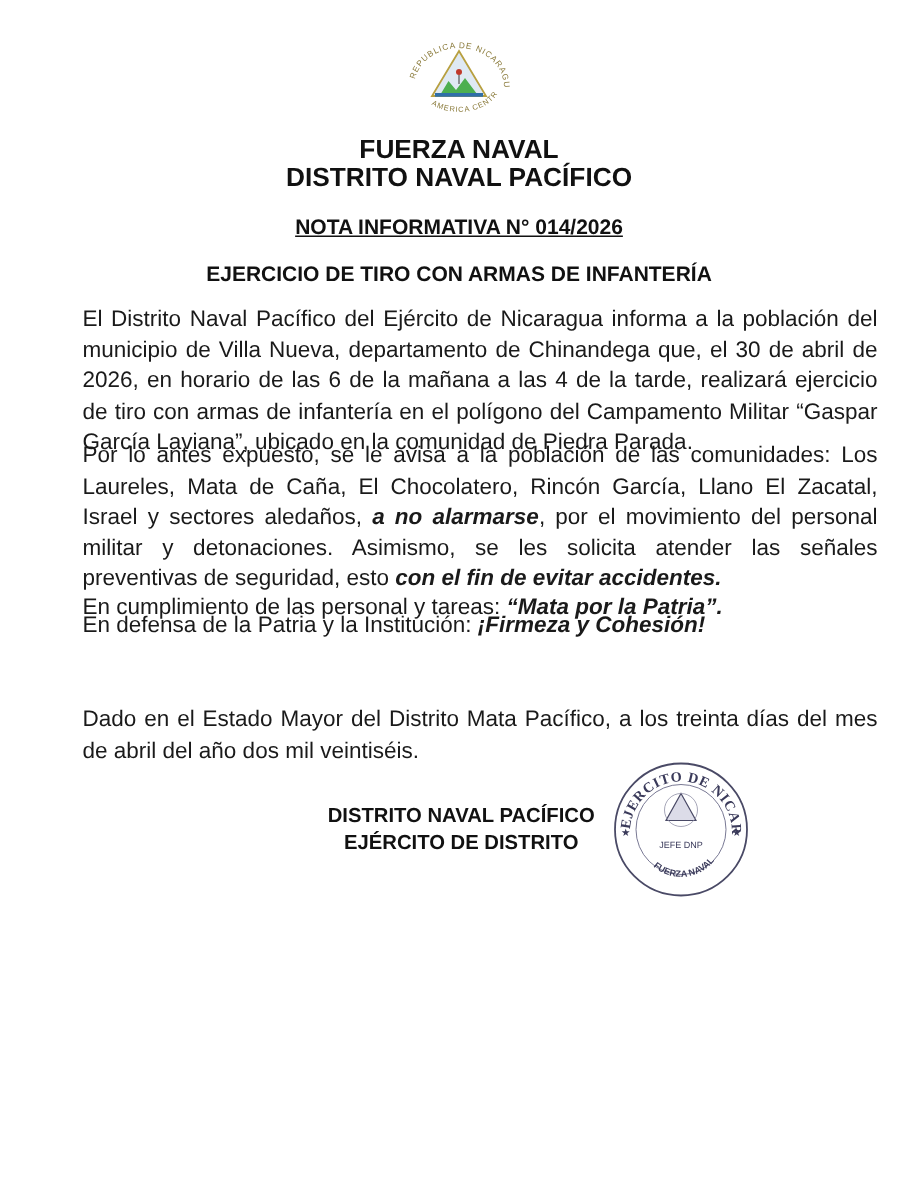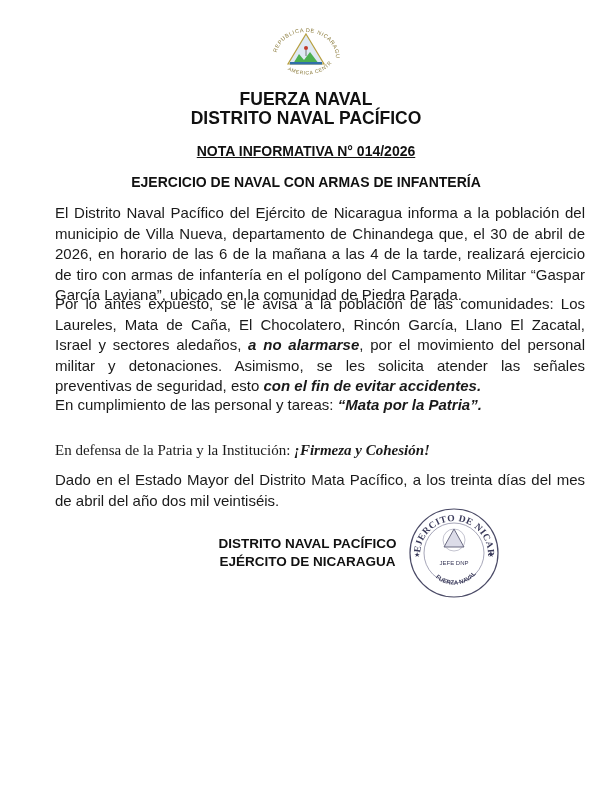--- a/index.html
+++ b/index.html
@@ -31,40 +31,40 @@
     <polygon points="27,40 33,30 38,36 44,28 50,36 53,40" fill="#4caf50"></polygon>
     <rect x="24" y="38" width="32" height="2.5" fill="#2f6fa8"></rect>
     <circle cx="40" cy="24" r="2" fill="#c0392b"></circle>
     <line x1="40" y1="26" x2="40" y2="32" stroke="#555" stroke-width="0.8"></line>
   </svg>
 </div>
 
 <div class="abs center h1" style="top:90px;">FUERZA NAVAL</div>
 <div class="abs center h1" style="top:109px;">DISTRITO NAVAL PACÍFICO</div>
 <div class="abs center h2" style="top:143px;">NOTA INFORMATIVA N° 014/2026</div>
-<div class="abs center h3" style="top:174px;">EJERCICIO DE NAVAL CON ARMAS DE INFANTERÍA</div>
+<div class="abs center h3" style="top:174px;">EJERCICIO DE TIRO CON ARMAS DE INFANTERÍA</div>
 
 <div class="abs para" style="top:203px;">El Distrito Naval Pacífico del Ejército de Nicaragua informa a la población del municipio de Villa Nueva, departamento de Chinandega que, el 30 de abril de 2026, en horario de las 6 de la mañana a las 4 de la tarde, realizará ejercicio de tiro con armas de infantería en el polígono del Campamento Militar “Gaspar García Laviana”, ubicado en la comunidad de Piedra Parada.</div>
 
 <div class="abs para" style="top:294px;">
   <span>Por lo antes expuesto, se le avisa a la población de las comunidades: Los Laureles, Mata de Caña, El Chocolatero, Rincón García, Llano El Zacatal, Israel y sectores aledaños, </span><span class="bi">a no alarmarse</span><span>, por el movimiento del personal militar y detonaciones. Asimismo, se les solicita atender las señales preventivas de seguridad, esto </span><span class="bi">con el fin de evitar accidentes.</span>
 </div>
 
 <div class="abs para" style="top:395px;">
   <span>En cumplimiento de las personal y tareas: </span><span class="bi">“Mata por la Patria”.</span>
 </div>
 
-<div class="abs para" style="top:440px;font-family:Liberation Serif, serif;">
+<div class="abs para" style="top:407px;">
   <span>En defensa de la Patria y la Institución: </span><span class="bi">¡Firmeza y Cohesión!</span>
 </div>
 
 <div class="abs para" style="top:470px;">Dado en el Estado Mayor del Distrito Mata Pacífico, a los treinta días del mes de abril del año dos mil veintiséis.</div>
 
 <div class="abs sig" style="top:535px;">DISTRITO NAVAL PACÍFICO</div>
-<div class="abs sig" style="top:553px;">EJÉRCITO DE NICARAGUA</div>
+<div class="abs sig" style="top:553px;">EJÉRCITO DE DISTRITO</div>
 
 <div id="seal" class="abs">
   <svg width="96" height="96" viewBox="0 0 96 96">
     <defs>
       <path id="sealTop" d="M14,50 A34,34 0 1,1 82,50"></path>
       <path id="sealBot" d="M24,66 A28,28 0 0,0 72,66"></path>
     </defs>
     <circle cx="48" cy="48" r="44" fill="none" stroke="#4a4a66" stroke-width="1.2"></circle>
     <circle cx="48" cy="48" r="30" fill="none" stroke="#6a6a88" stroke-width="0.6"></circle>
     <text font-size="9.5" font-weight="bold" fill="#3a3a5a" font-family="Liberation Serif, serif" letter-spacing="0.5"><textPath href="#sealTop" startOffset="2%">EJERCITO DE NICARAGUA</textPath></text>

